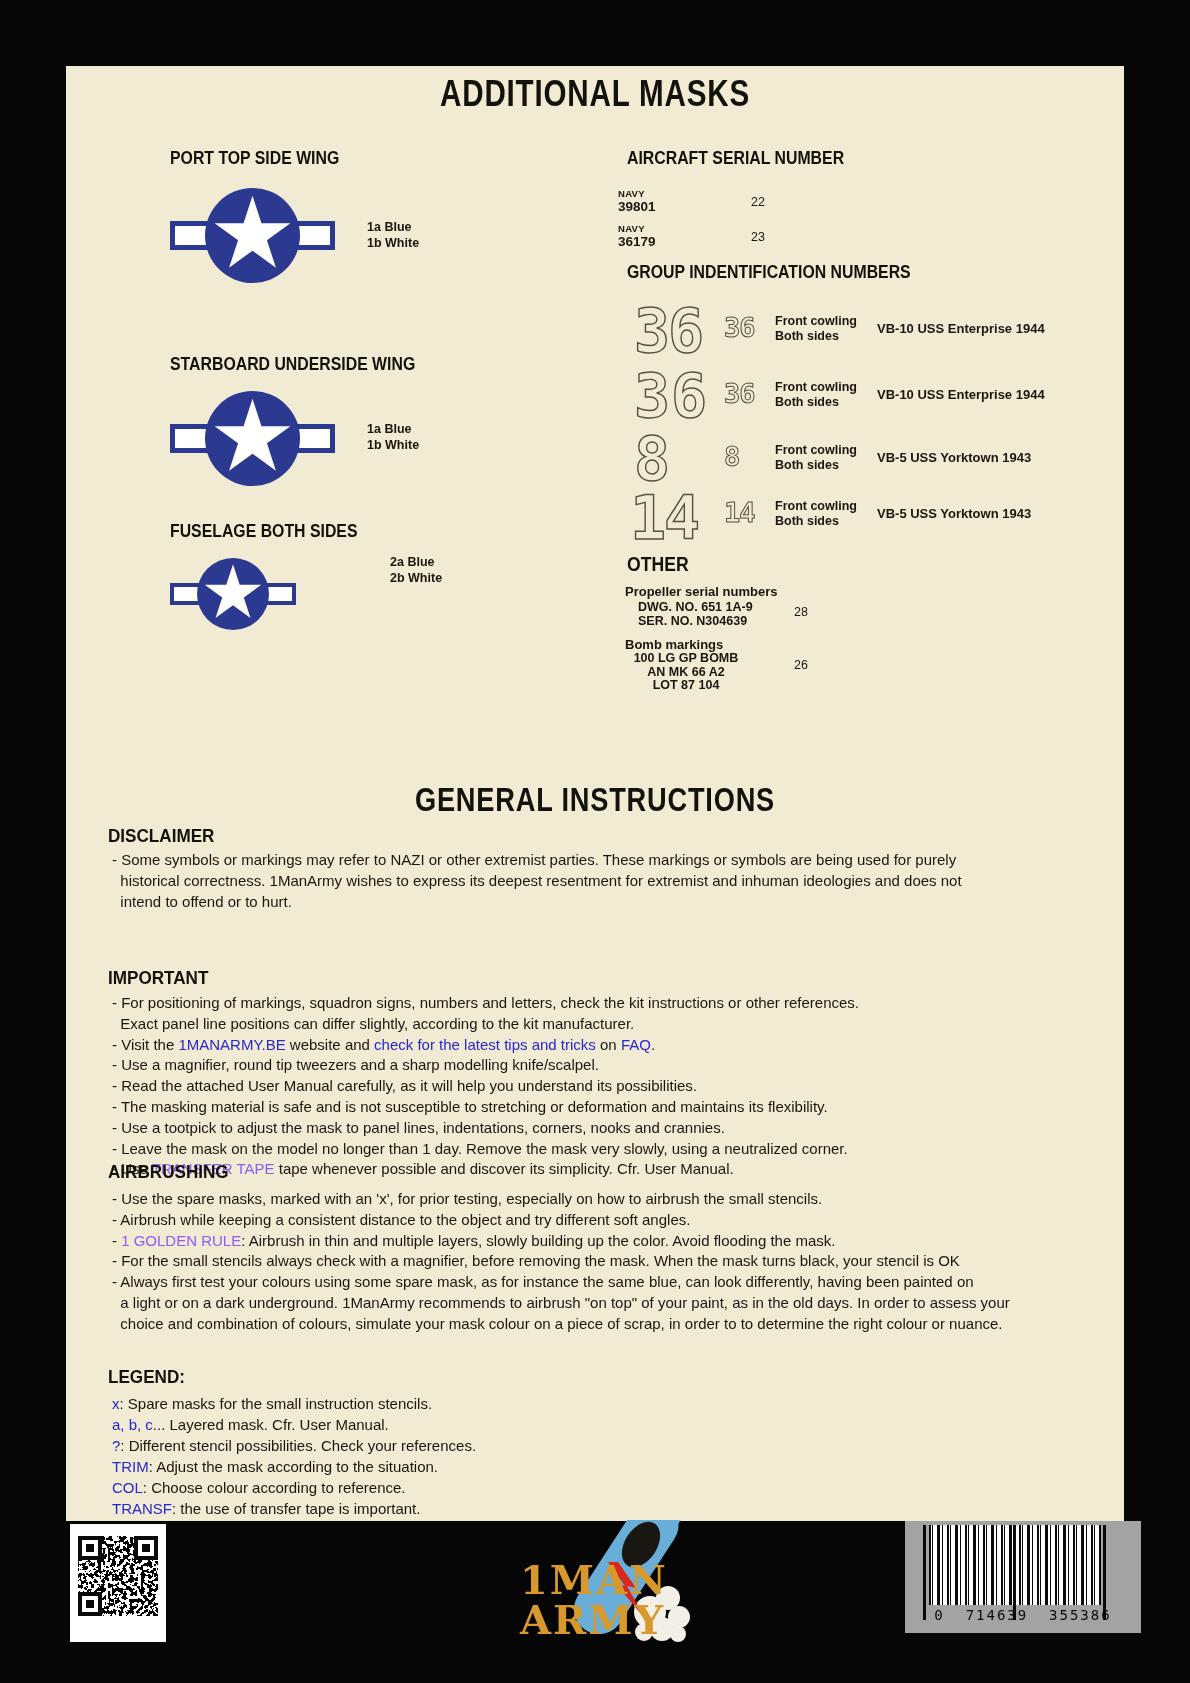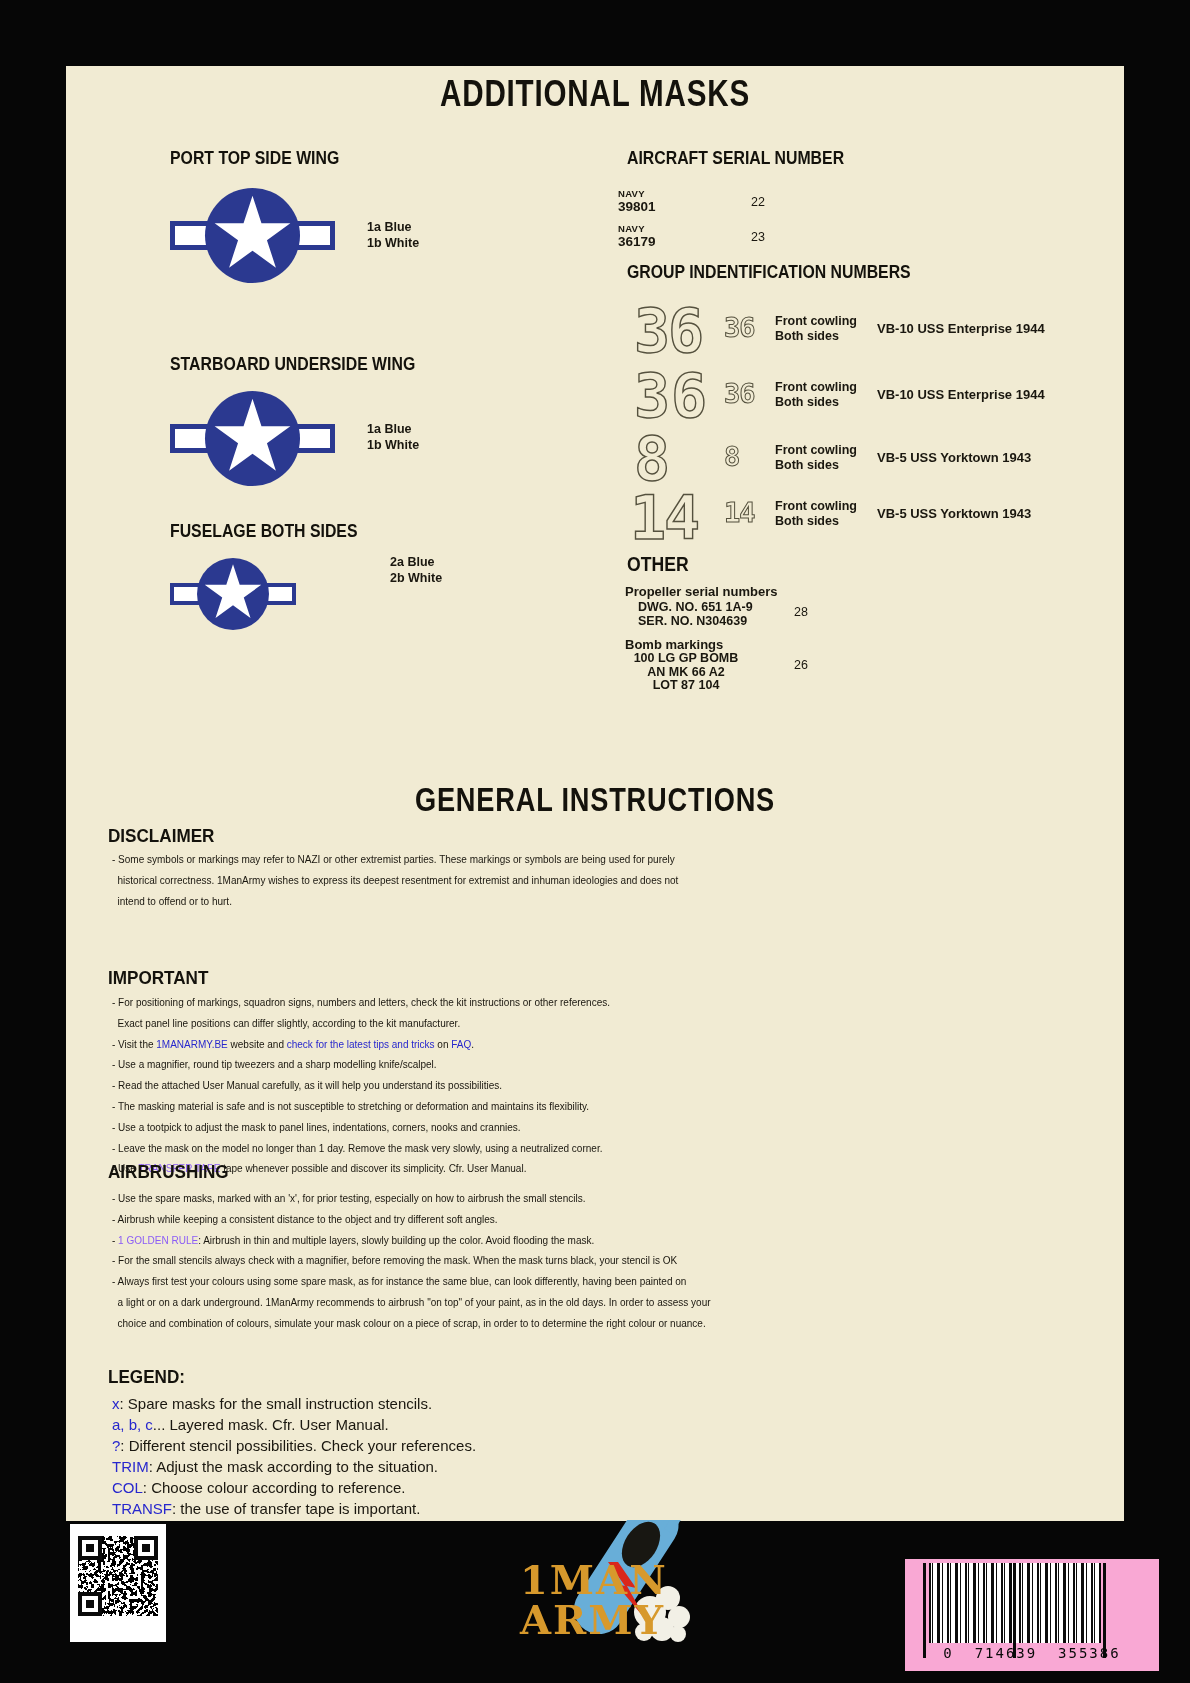--- a/index.html
+++ b/index.html
@@ -26,31 +26,31 @@
 
   .roundel{position:absolute;}
   .roundel .bar{position:absolute;background:#fff;border:5px solid #2b3990;box-sizing:border-box;}
   .roundel.small .bar{border-width:4px;}
   .roundel .disc{position:absolute;background:#2b3990;border-radius:50%;}
   .roundel svg{position:absolute;}
 
   .txt-sec{position:absolute;left:42px;width:995px;}
   .doc-h{font-size:19px;font-weight:700;color:#14120c;transform:scaleX(.9);transform-origin:left;
          margin:0 0 3px 0;white-space:nowrap;}
-  .body-txt{font-size:10px;line-height:20.8px;white-space:pre-wrap;margin:0;padding-left:4px;}
+  .body-txt{font-size:15px;line-height:20.8px;white-space:pre-wrap;margin:0;padding-left:4px;}
   .legend-line{font-size:15px;line-height:20.9px;padding-left:4px;}
   .link{color:#2727cd;}
   .red{color:#8b5cf6;}
 
   .qr-box{position:absolute;left:70px;top:1524px;width:96px;height:118px;background:#fff;}
   .qr-box svg{position:absolute;left:6px;top:10px;}
 
   .logo{position:absolute;left:500px;top:1520px;}
 
-  .bc-box{position:absolute;left:905px;top:1521px;width:254px;height:112px;background:#f9a8d4;margin-top:38px;}
+  .bc-box{position:absolute;left:905px;top:1521px;width:236px;height:112px;background:#a3a3a3;}
   .bc-bars{position:absolute;left:24px;top:4px;width:172px;height:80px;
            background:repeating-linear-gradient(90deg,#0a0a0a 0 2px,#fff 2px 3px,#0a0a0a 3px 4px,#fff 4px 8px,#0a0a0a 8px 11px,#fff 11px 13px,#0a0a0a 13px 14px,#fff 14px 18px);}
   .bc-guard{position:absolute;top:4px;width:3px;height:95px;background:#0a0a0a;}
   .bc-digits{position:absolute;left:0;top:86px;width:100%;text-align:center;
              font-family:"DejaVu Sans Mono",monospace;font-size:14px;letter-spacing:2px;
              color:#0a0a0a;white-space:pre;}
 </style>
 </head>
 <body>
 

